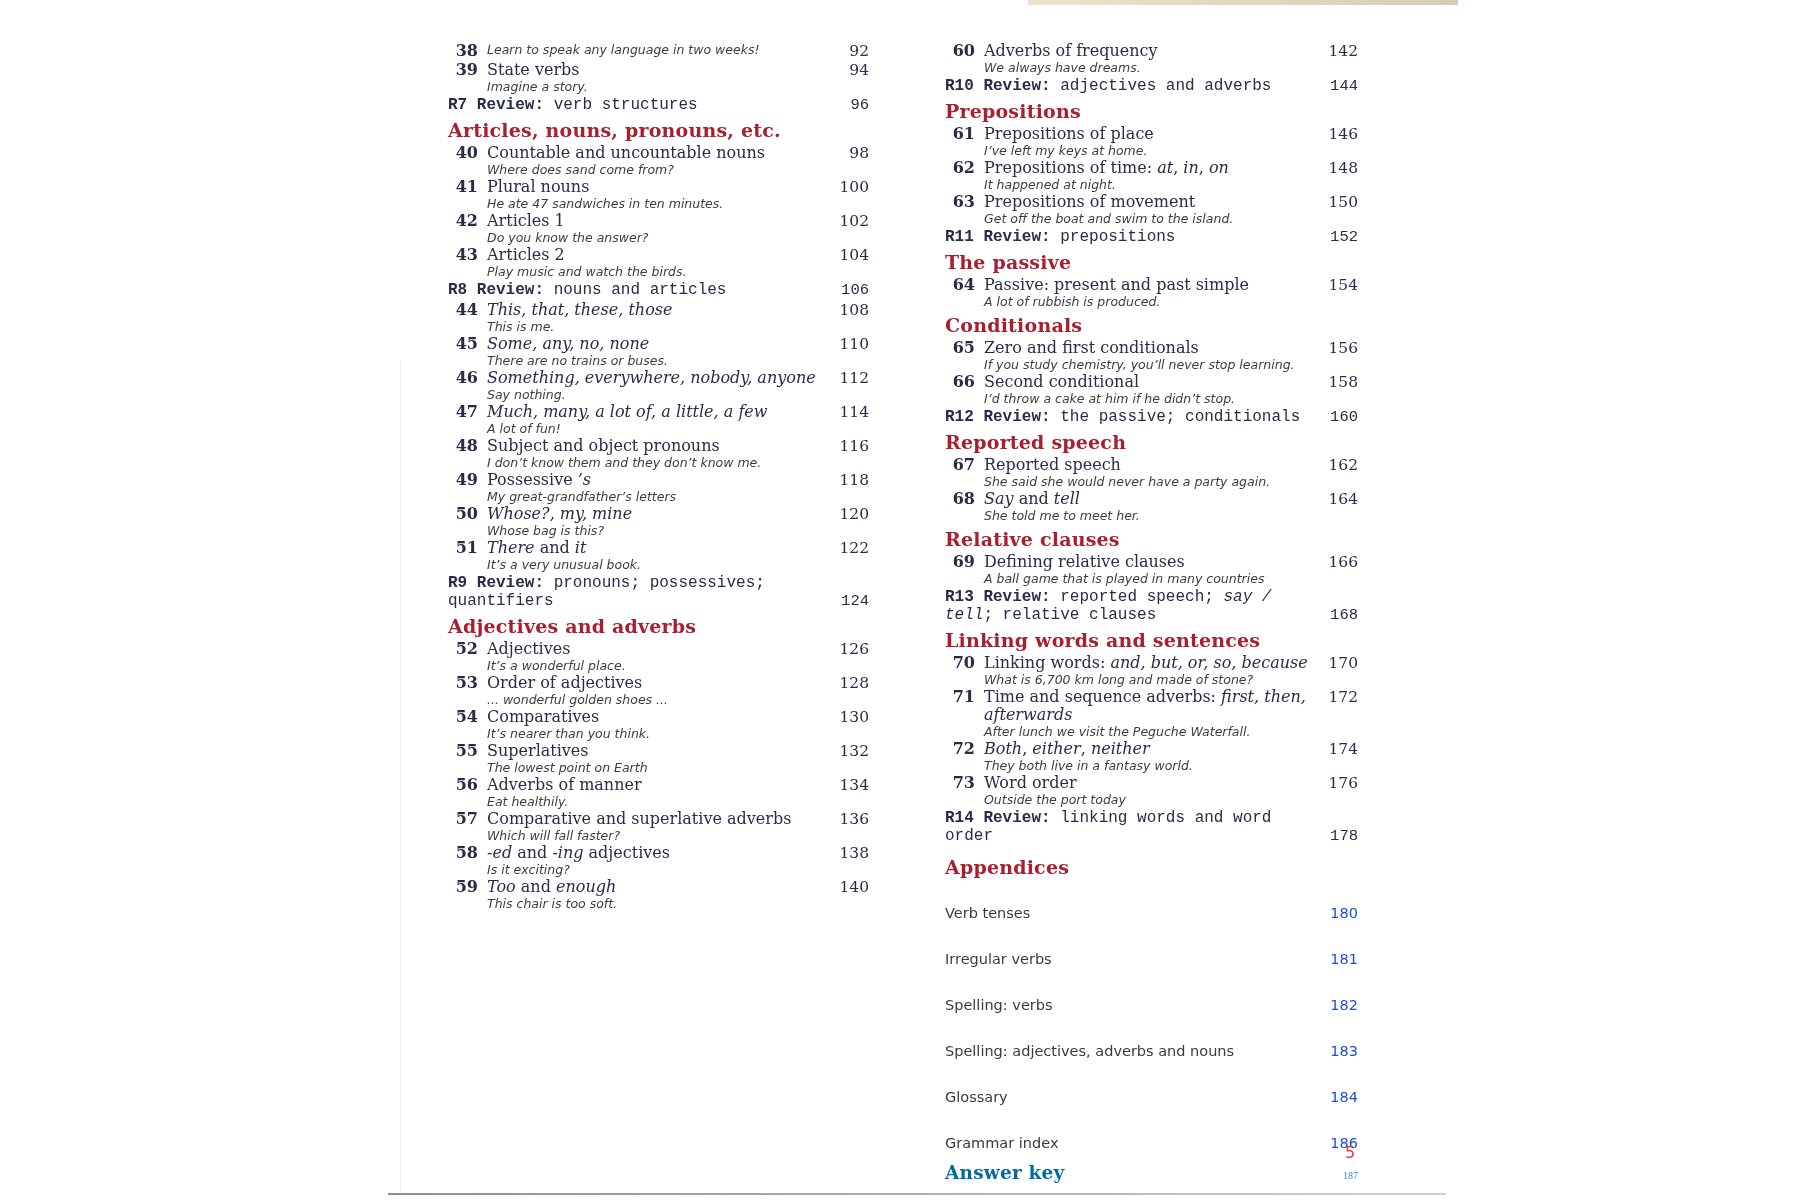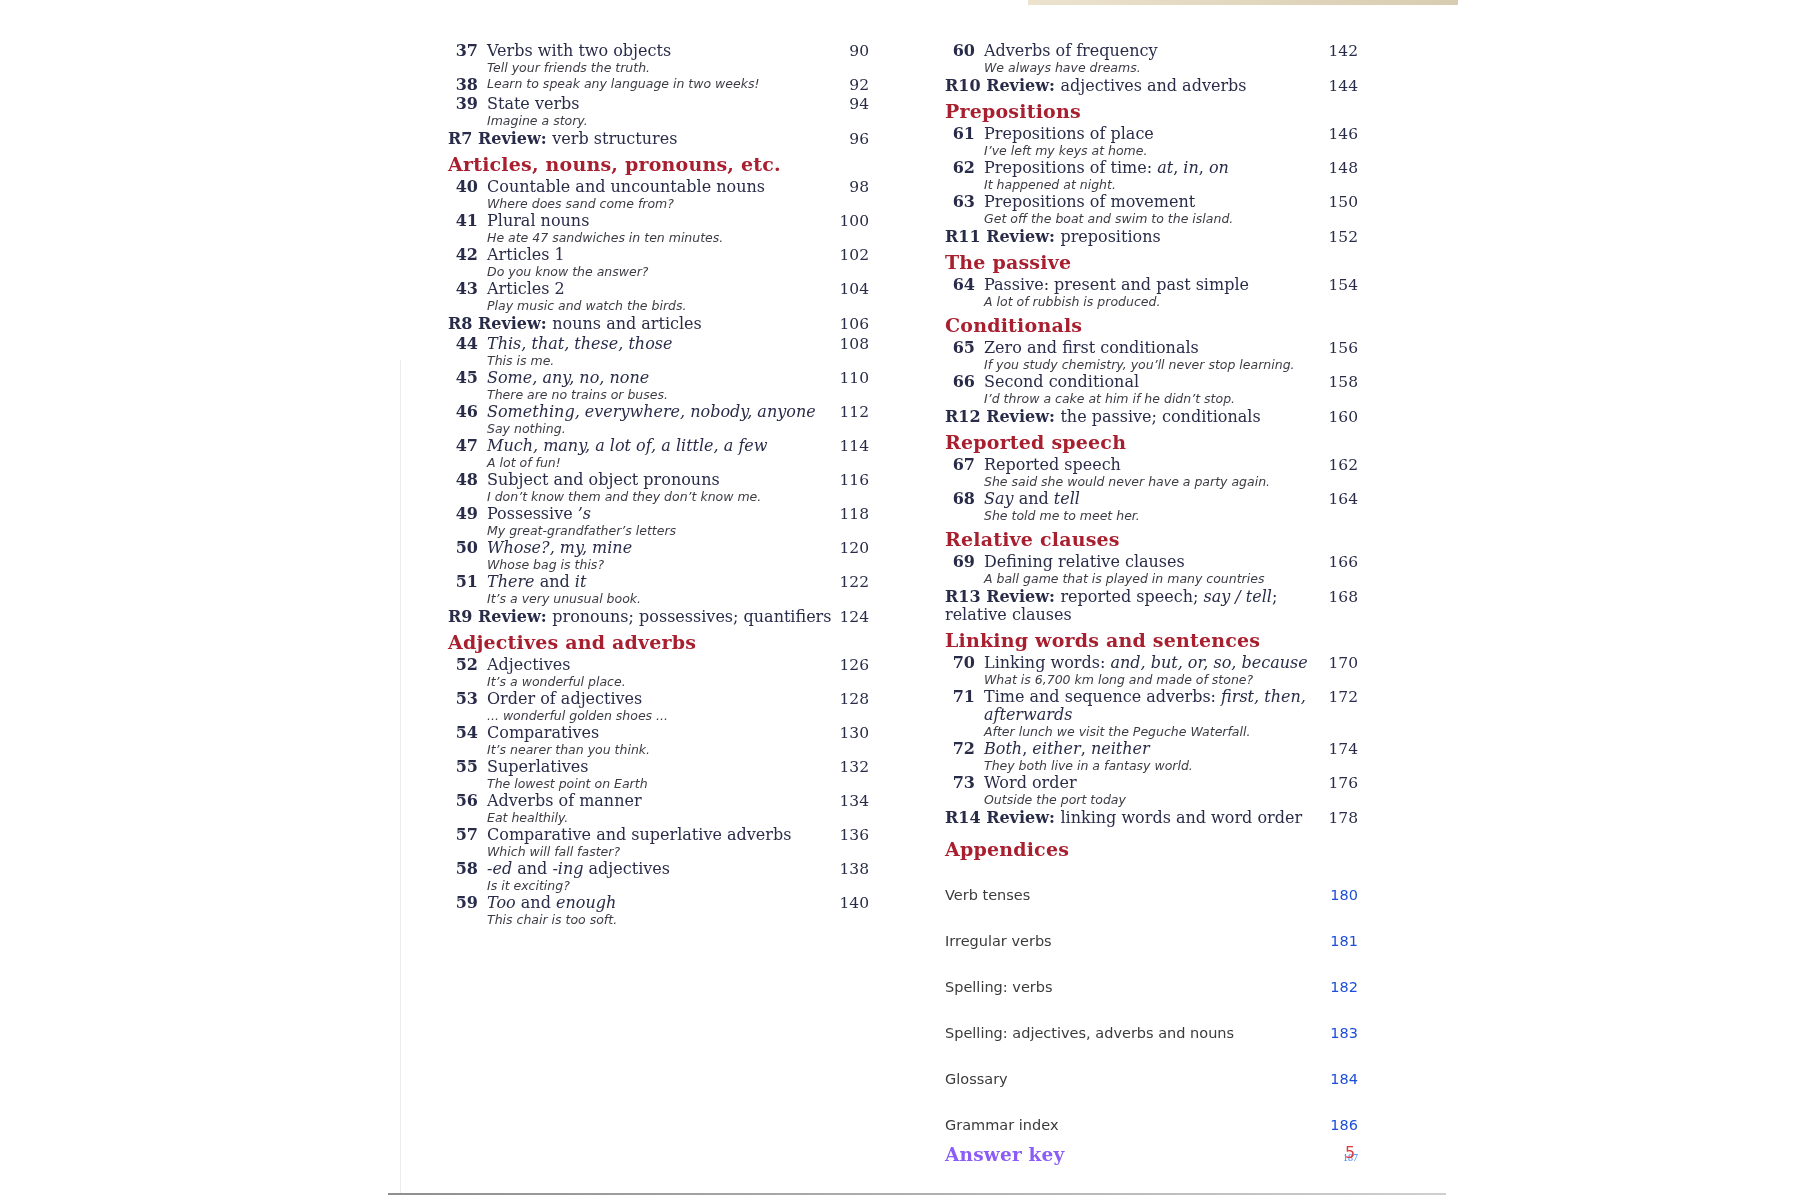--- a/index.html
+++ b/index.html
@@ -22,57 +22,49 @@
   .entry{display:flex;align-items:flex-start;margin-bottom:1px;}
   .entry .num{flex:none;width:30px;text-align:right;font-weight:bold;
     font-size:16px;line-height:18px;color:#292c49;margin-right:9px;}
   .entry .body{flex:1;min-width:0;}
   .entry .title{font-size:16px;line-height:18px;color:#292c49;}
   .entry .title i{font-style:italic;}
   .entry .sub{font-family:"DejaVu Sans", sans-serif;font-style:italic;
     font-size:12.5px;line-height:14px;color:#3c3d44;margin-top:1px;}
   .pg{flex:none;min-width:36px;text-align:right;font-size:15.5px;line-height:18px;color:#292c49;}
 
-  .review{display:flex;margin:2px 0 2px 0;}
+  .review{display:flex;align-items:flex-end;margin:2px 0 2px 0;font-family:Liberation Mono, monospace;}
   .review .rbody{flex:1;font-size:16px;line-height:18px;color:#292c49;}
   .review .rbody b{font-weight:bold;}
   .review .rbody i{font-style:italic;}
 
   .section{font-weight:bold;font-size:19px;line-height:21px;color:#a81f2f;
     margin:6px 0 3px 0;letter-spacing:0.2px;}
   .section.gap-large{margin-top:12px;}
 
   .appendix{display:flex;align-items:baseline;margin-bottom:5px;
     font-family:"DejaVu Sans", sans-serif;}
   .appendix .atitle{flex:1;font-size:14.5px;line-height:16px;color:#3b3b3b;margin-top:24px;}
   .appendix .pg{font-family:"DejaVu Sans", sans-serif;font-size:14.5px;color:#1d4ed8;}
 
   .answerkey{display:flex;align-items:baseline;margin-top:10px;}
-  .answerkey .aktitle{flex:1;font-weight:bold;font-size:18.5px;color:#8b5cf6;letter-spacing:0.2px;}
+  .answerkey .aktitle{flex:1;font-weight:bold;font-size:18.5px;color:#0369a1;letter-spacing:0.2px;}
   .answerkey .pg{font-family:Liberation Serif, serif;font-size:10px;color:#3b82f6;}
 
   .folio{position:absolute;left:1330px;top:1143px;width:40px;text-align:center;
     font-family:"DejaVu Sans", sans-serif;font-size:16px;color:#d93a3c;}
 </style>
 </head>
 <body>
 
 <div class="top-strip"></div>
 <div class="left-edge"></div>
 
 <div class="col col-left">
     <div class="entry">
-      <span class="num">37</span>
-      <div class="body">
-        <div class="title"><span>Verbs with two objects</span></div>
-        <div class="sub">Tell your friends the truth.</div>
-      </div>
-      <span class="pg">90</span>
-    </div>
-    <div class="entry">
       <span class="num">38</span>
       <div class="body">
         <div class="sub">Learn to speak any language in two weeks!</div>
       </div>
       <span class="pg">92</span>
     </div>
     <div class="entry">
       <span class="num">39</span>
       <div class="body">
         <div class="title"><span>State verbs</span></div>

